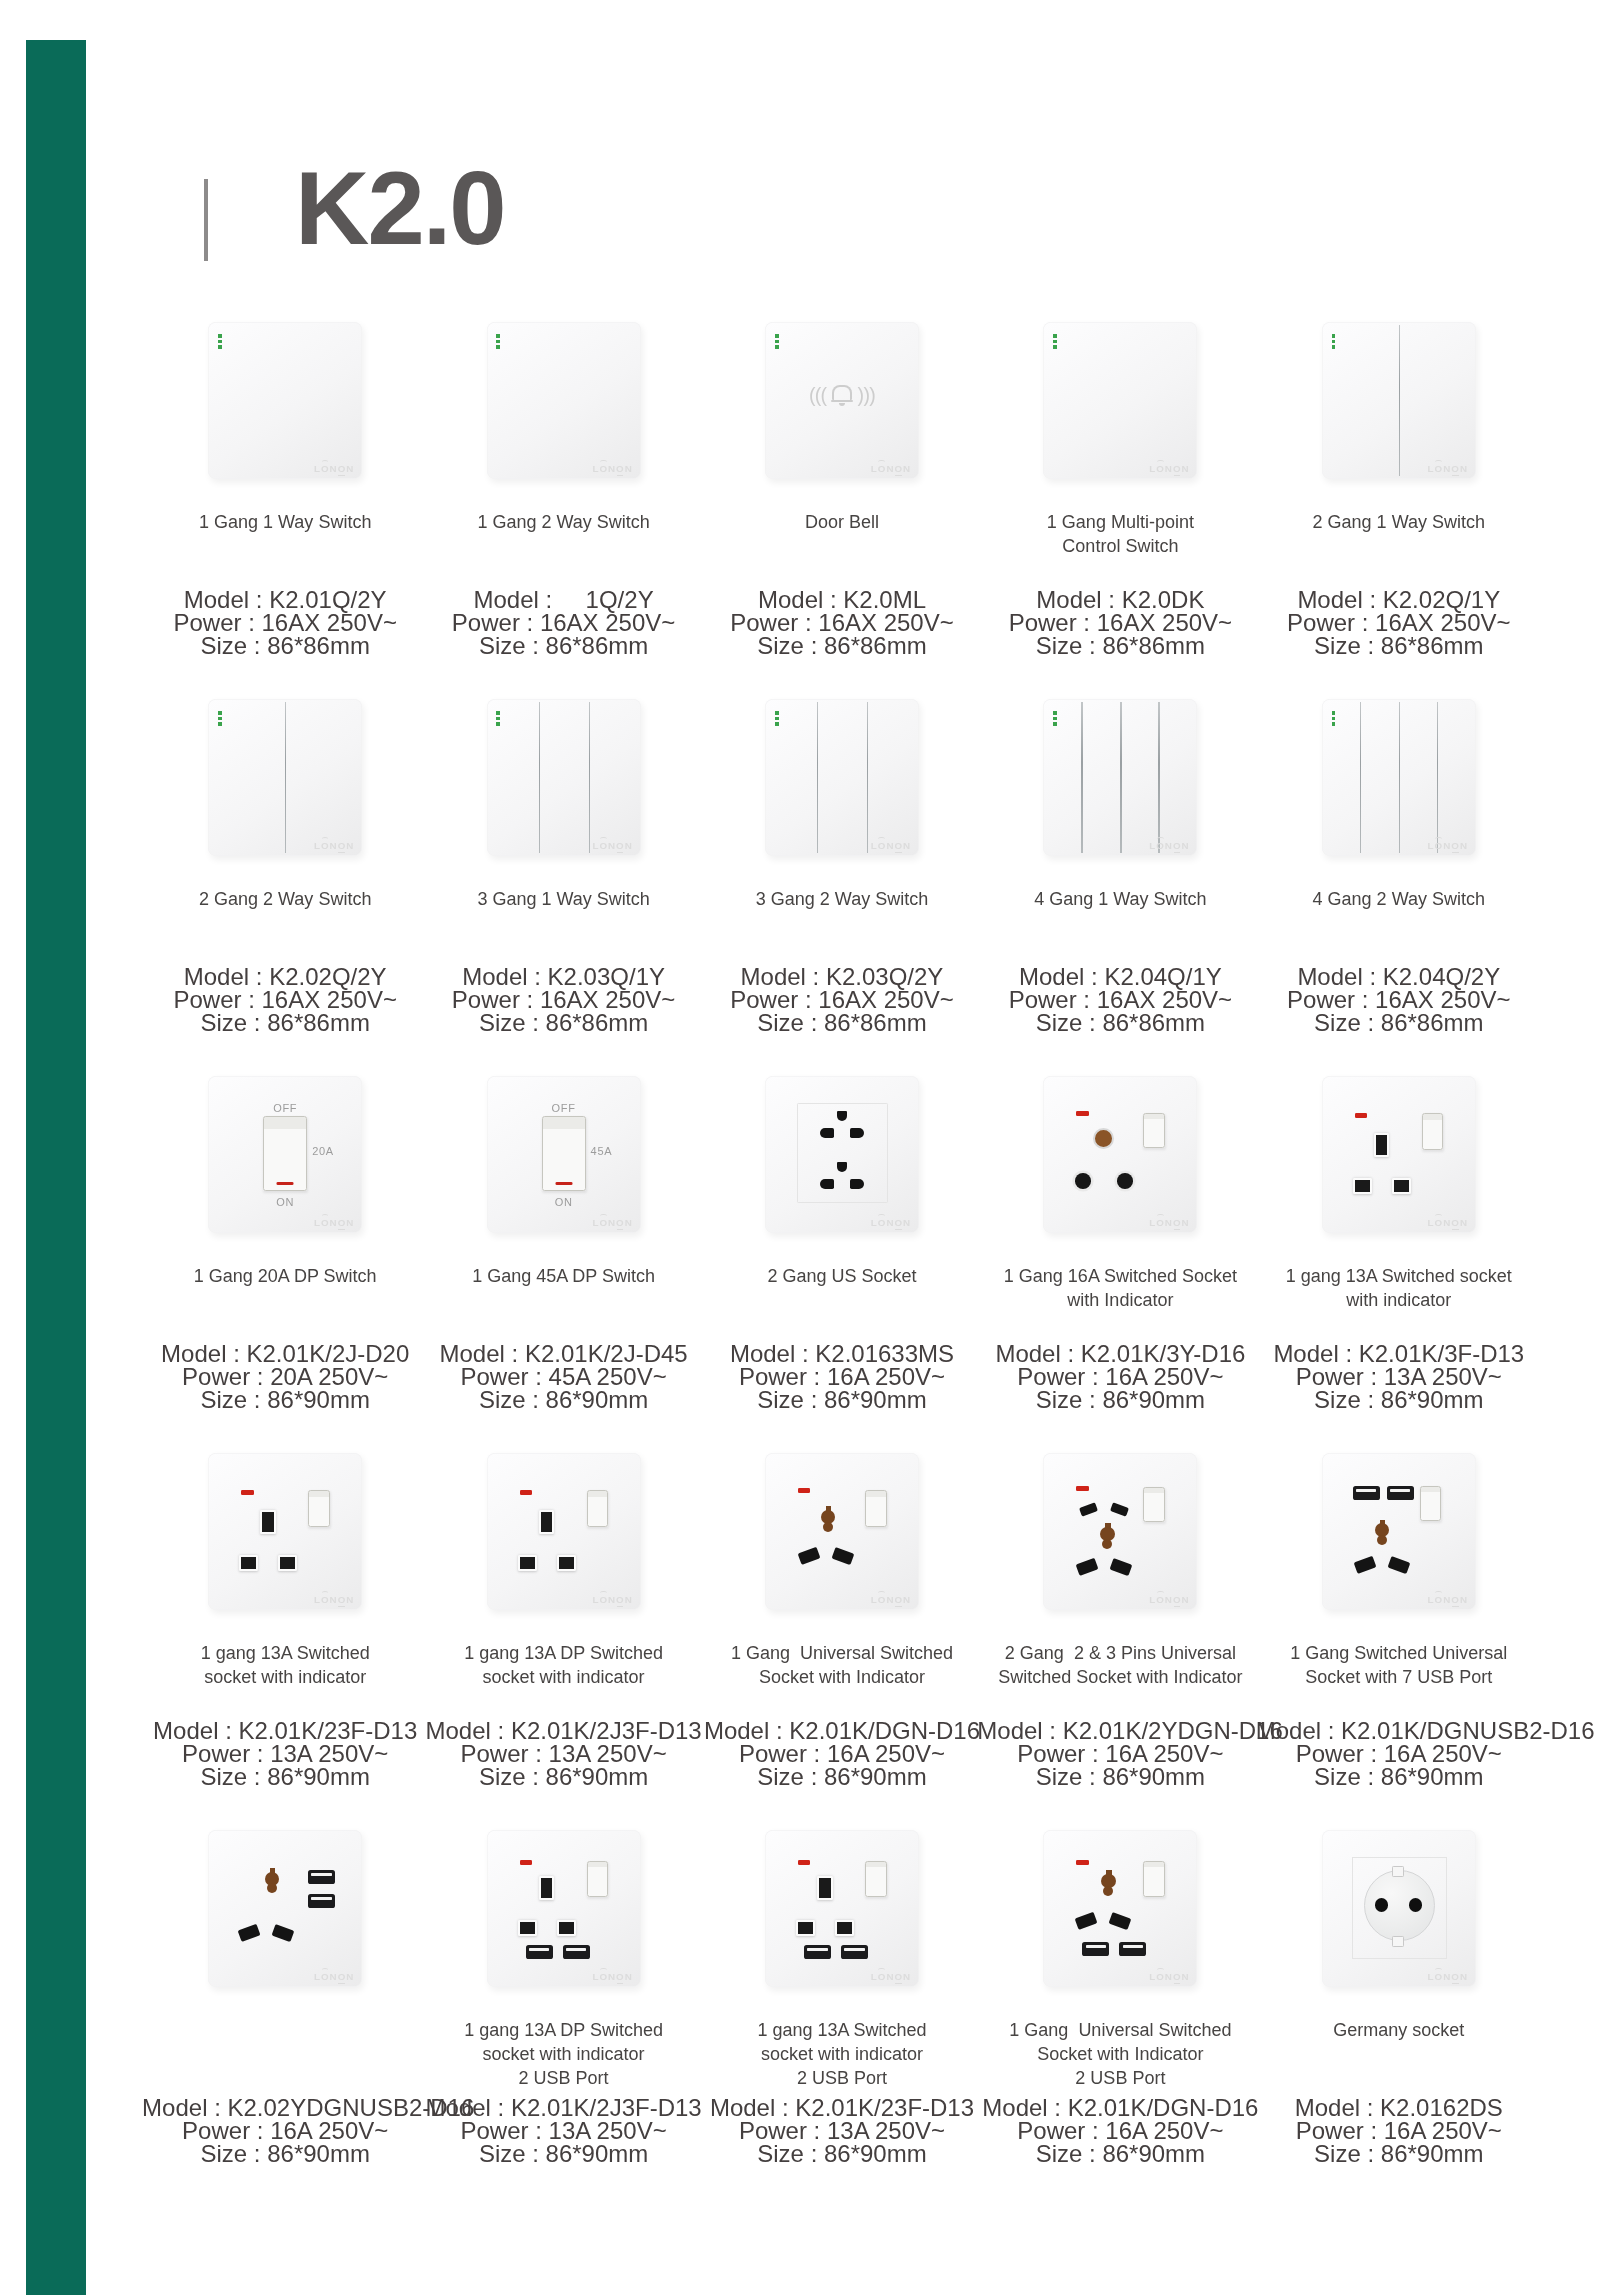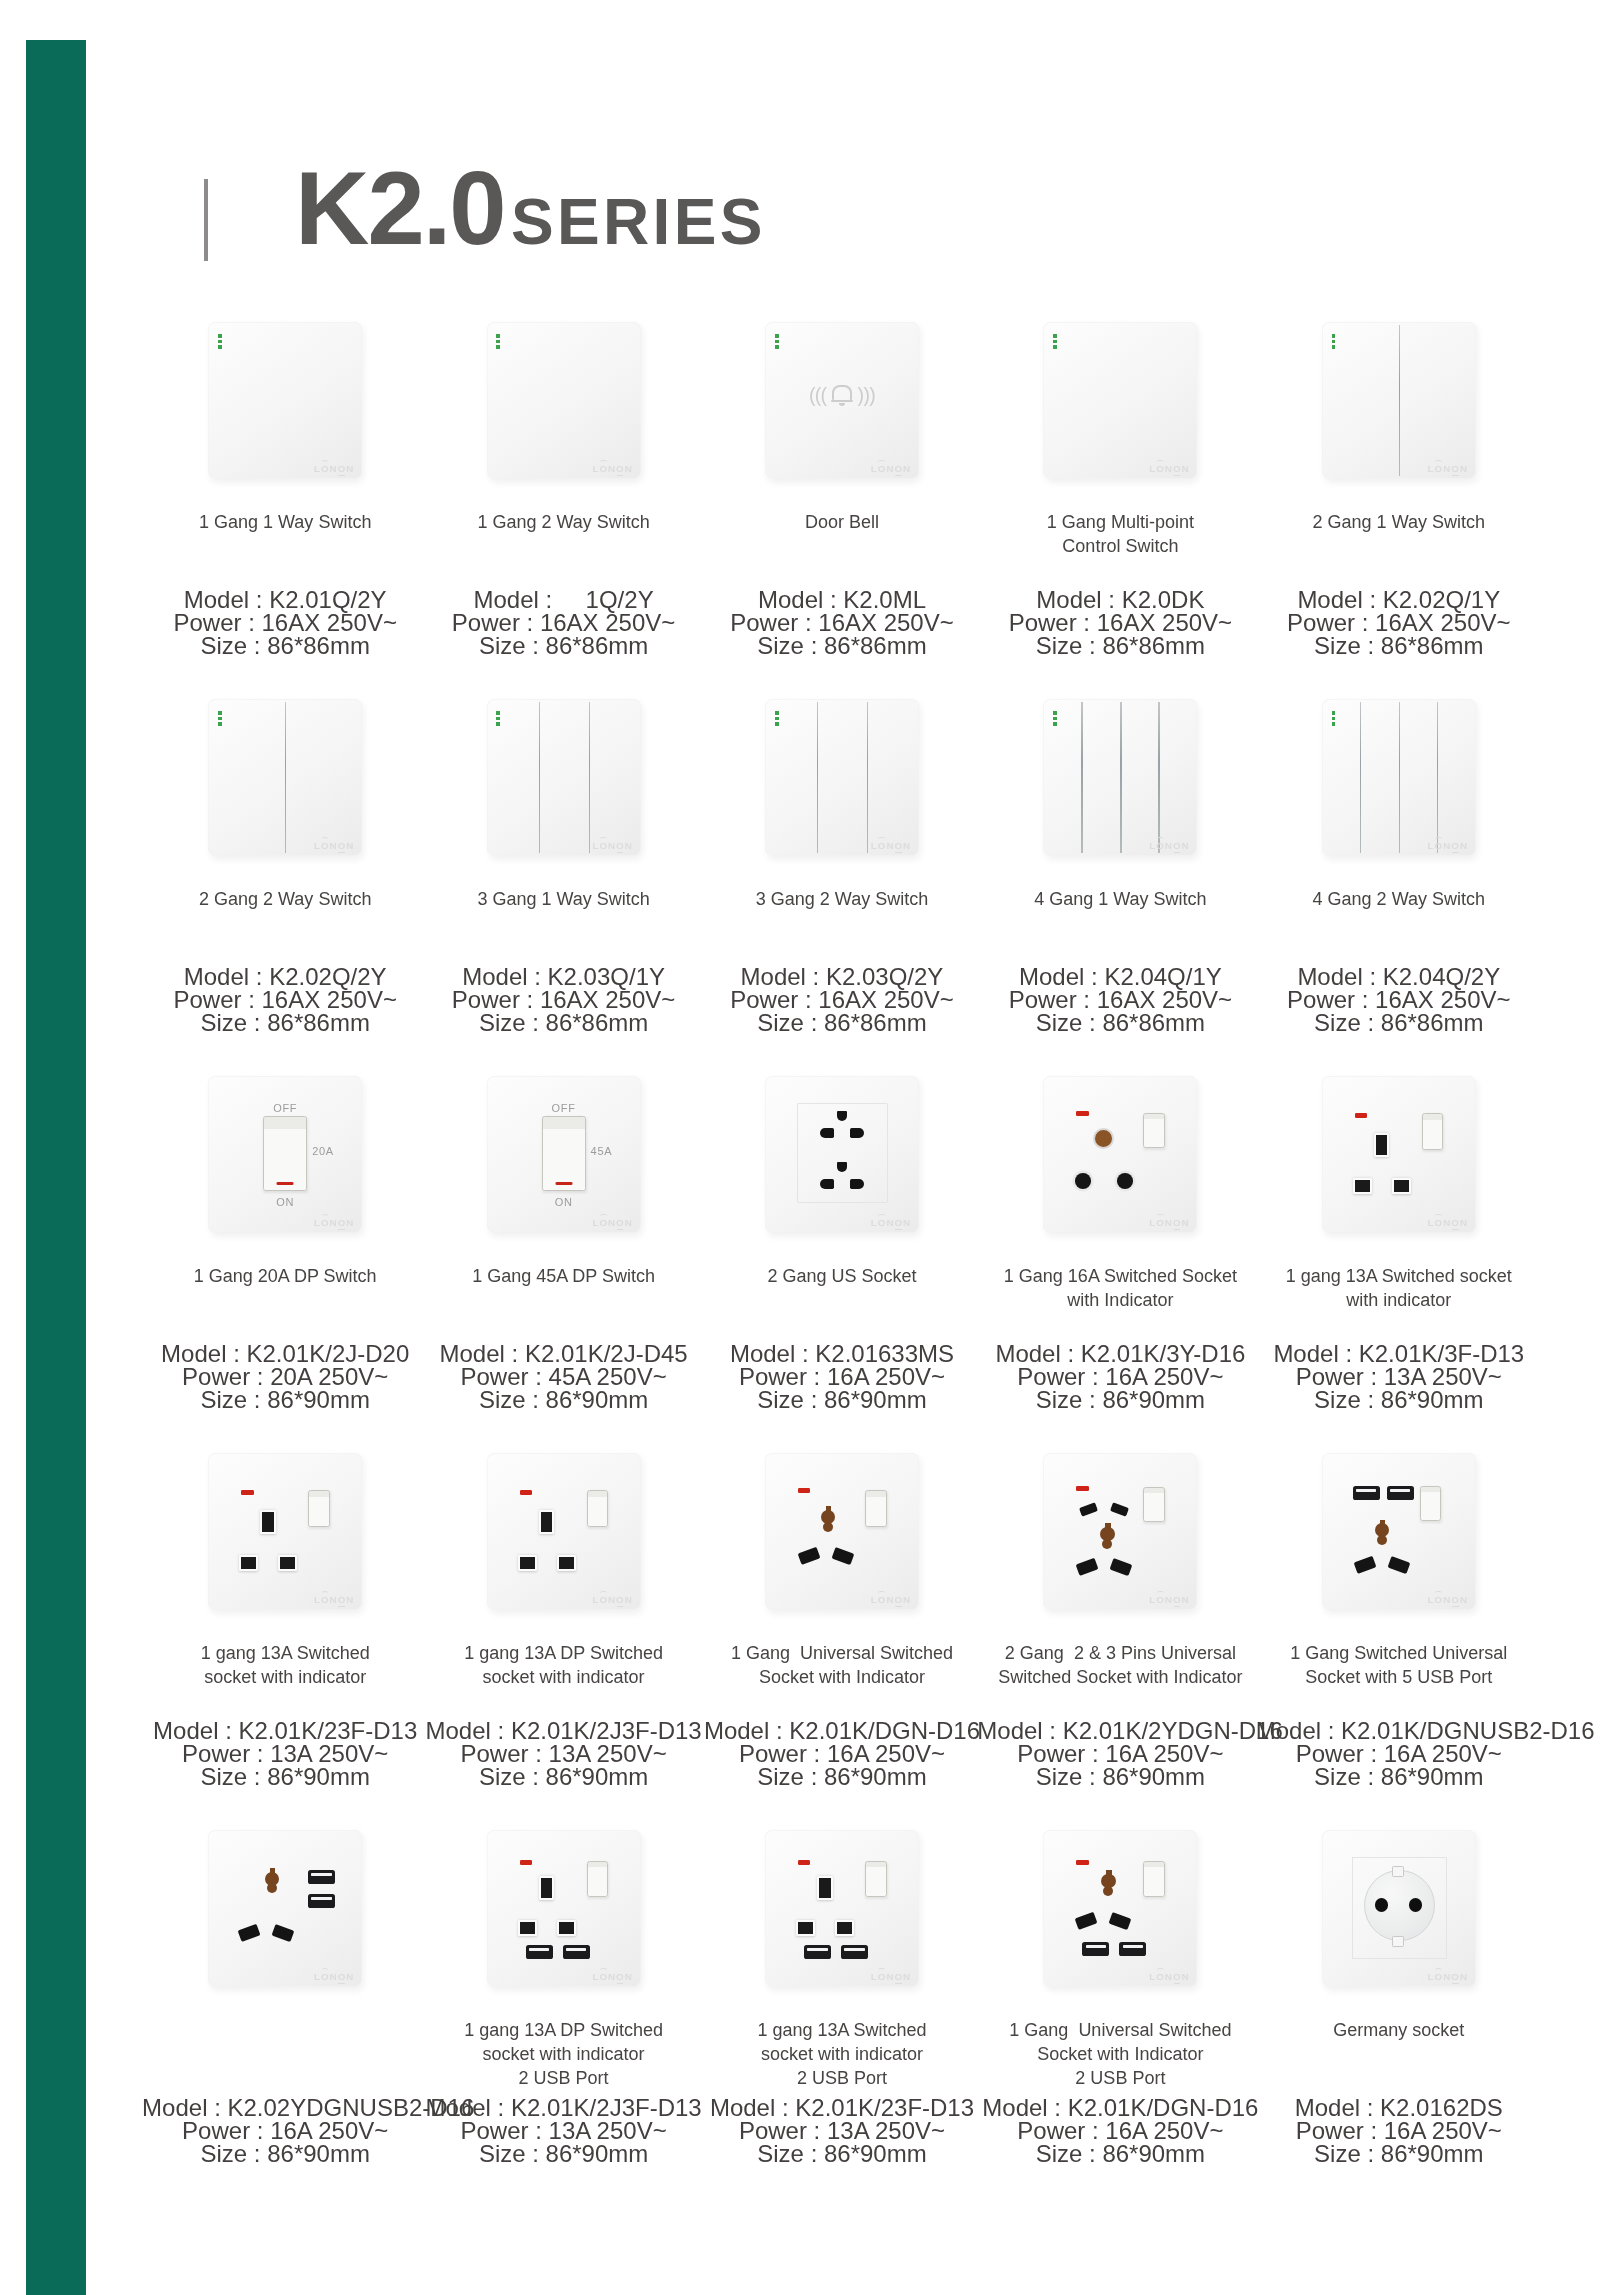--- a/index.html
+++ b/index.html
@@ -78,21 +78,20 @@
   .bell-dot{width:5.2px;height:3.3px;background:#cdcdcd;border-radius:0 0 3.3px 3.3px;margin-top:0.7px;}
 </style>
 </head>
 <body>
 
 <div id="page">
   <div class="accent-bar" style="background: rgb(10, 107, 88);"></div>
   <div class="title-mark"></div>
   <div class="title" style="color: rgb(90, 87, 87);">
     <span class="title-main">K2.0</span>
-    <span class="title-suffix">SERIES</span>
   </div>
   <div id="grid">
       <div class="card">
         <div class="plate">
           <div class="dots">
             <div class="dot"></div>
             <div class="dot"></div>
             <div class="dot"></div>
           </div>
           <div class="lonon">
@@ -556,21 +555,21 @@
           <div class="uslot" style="left: 67px; top: 106px; transform: rotate(20deg);"></div>
           <div class="lonon">
             <span>L</span>
             <span class="hat">O</span>
             <span>N</span>
             <span class="ul">O</span>
             <span>N</span>
           </div>
         </div>
         <div class="name">1 Gang Switched Universal
-Socket with 5 USB Port</div>
+Socket with 7 USB Port</div>
         <div class="specs">
           <div class="spec-line"><span>Model</span><span> : </span><span>K2.01K/DGNUSB2-D16</span></div>
           <div class="spec-line"><span>Power</span><span> : </span><span>16A 250V~</span></div>
           <div class="spec-line"><span>Size</span><span> : </span><span>86*90mm</span></div>
         </div>
       </div>
       <div class="card">
         <div class="plate">
           <div class="kh-stem" style="left: 62px; top: 38px;"></div>
           <div class="kh-circle" style="left: 57px; top: 42px;"></div>

